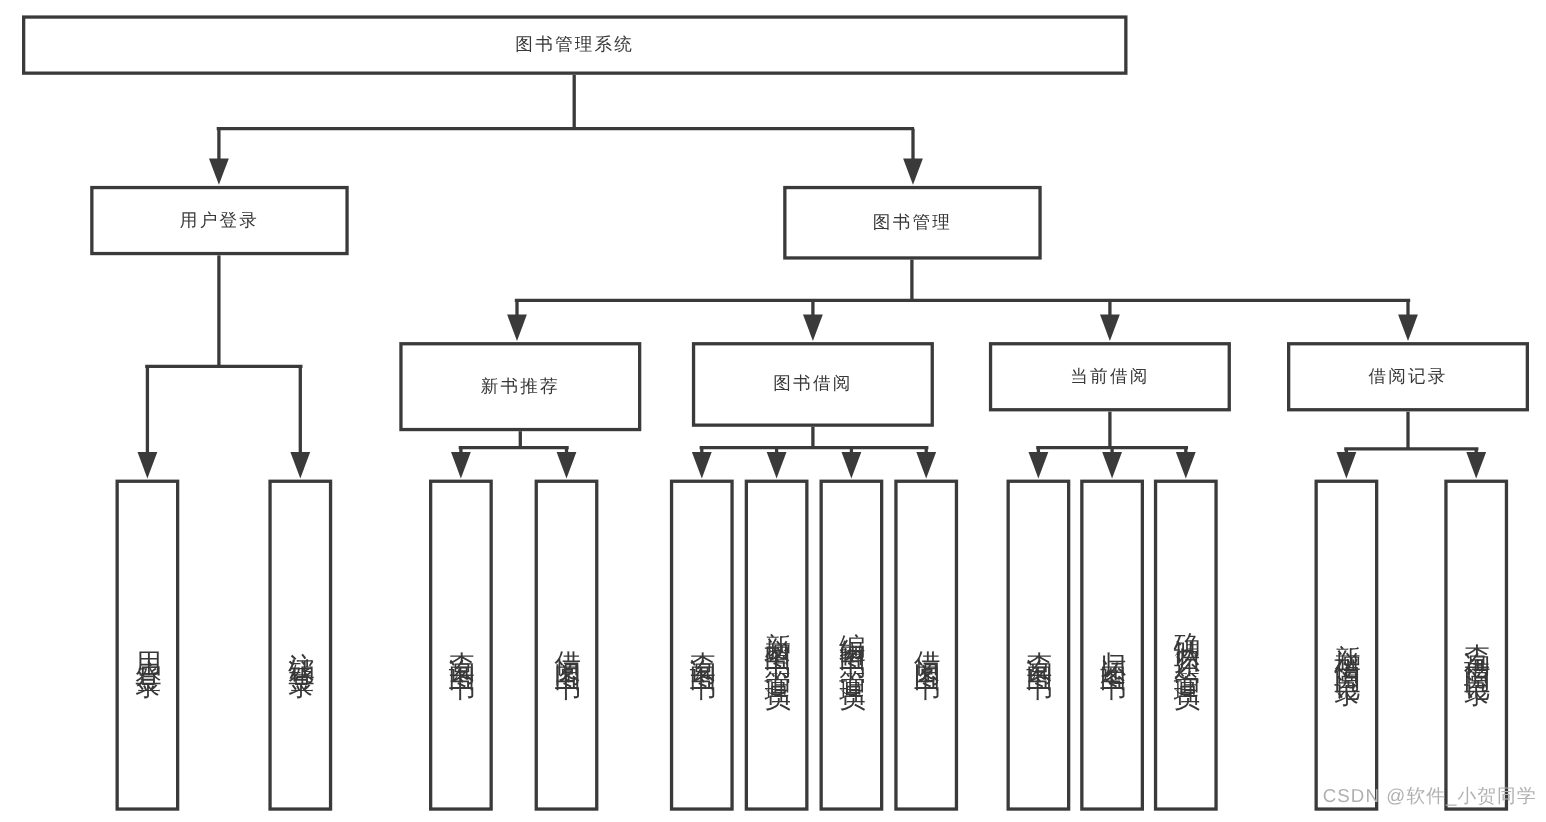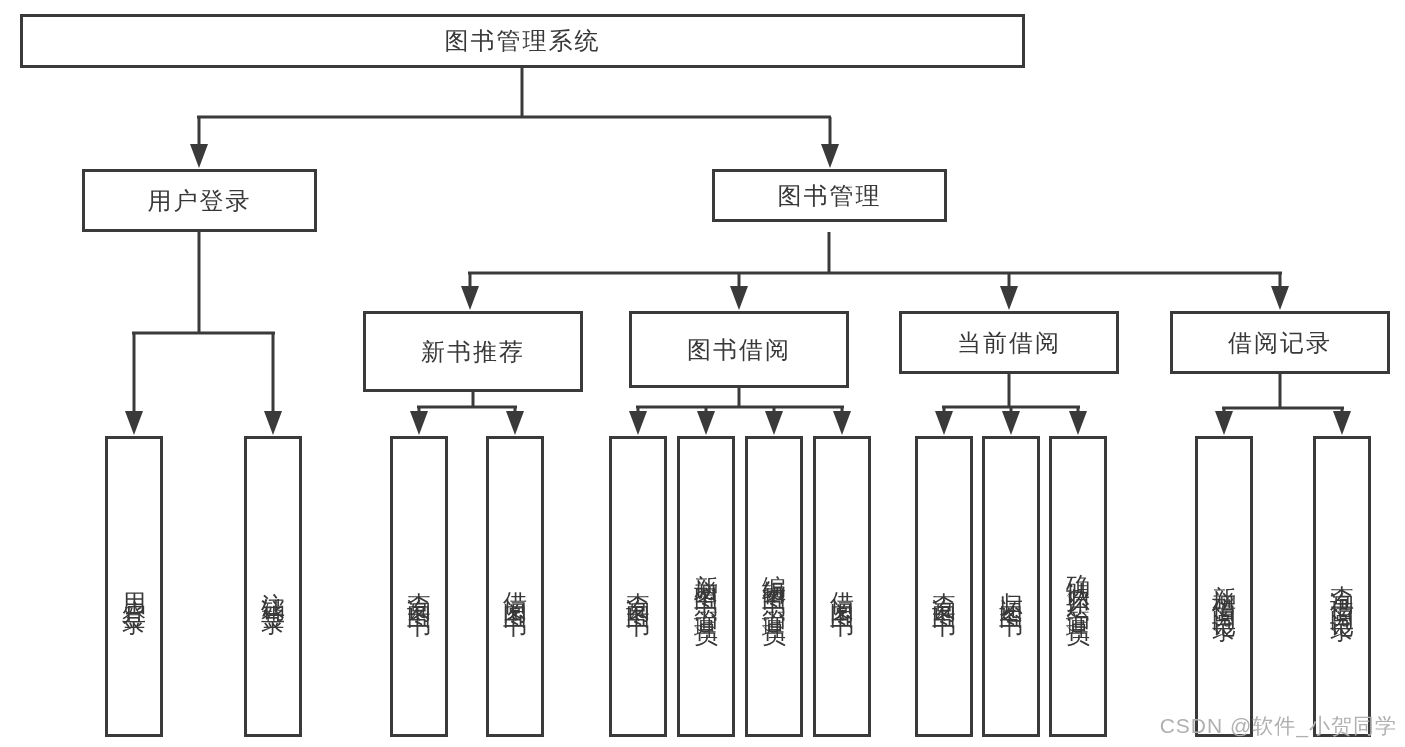--- a/index.html
+++ b/index.html
@@ -15,29 +15,29 @@
   #connectors line{stroke:var(--line,#3a3a3a);stroke-width:3;}
   #connectors polygon{fill:var(--line,#3a3a3a);}
   .hbox,.vbox{
     position:absolute;
     box-sizing:border-box;
     background:#ffffff;
     border:3px solid var(--line,#3a3a3a);
     display:flex;align-items:center;justify-content:center;
   }
   .hbox .lbl{
-    font-size:24px;letter-spacing:2px;line-height:1;white-space:nowrap;
+    font-size:16px;letter-spacing:2px;line-height:1;white-space:nowrap;
   }
   .vbox .vlbl{
     writing-mode:vertical-rl;
     font-size:24px;letter-spacing:7px;line-height:1;white-space:nowrap;
   }
   #watermark{
     position:absolute;right:8px;top:712px;
-    font-size:21px;letter-spacing:1px;
+    font-size:17px;letter-spacing:1px;
     color:var(--watermark,#b0b0b0);
     white-space:nowrap;
   }
 </style>
 </head>
 <body>
 
 <div id="canvas">
 
   <svg id="connectors" width="1405" height="747" viewBox="0 0 1405 747">
@@ -95,21 +95,21 @@
       <polygon points="1333,411 1351,411 1342,435"></polygon>
     </svg>
 
   <div class="hbox" style="left:20px;top:14px;width:1005px;height:54px;">
     <span class="lbl">图书管理系统</span>
   </div>
 
   <div class="hbox" style="left:82px;top:169px;width:235px;height:63px;">
     <span class="lbl">用户登录</span>
   </div>
-  <div class="hbox" style="left:712px;top:169px;width:235px;height:53px;">
+  <div class="hbox" style="left:712px;top:169px;width:235px;height:67px;">
     <span class="lbl">图书管理</span>
   </div>
 
   <div class="hbox" style="left:363px;top:311px;width:220px;height:81px;">
     <span class="lbl">新书推荐</span>
   </div>
   <div class="hbox" style="left:629px;top:311px;width:220px;height:77px;">
     <span class="lbl">图书借阅</span>
   </div>
   <div class="hbox" style="left:899px;top:311px;width:220px;height:63px;">

